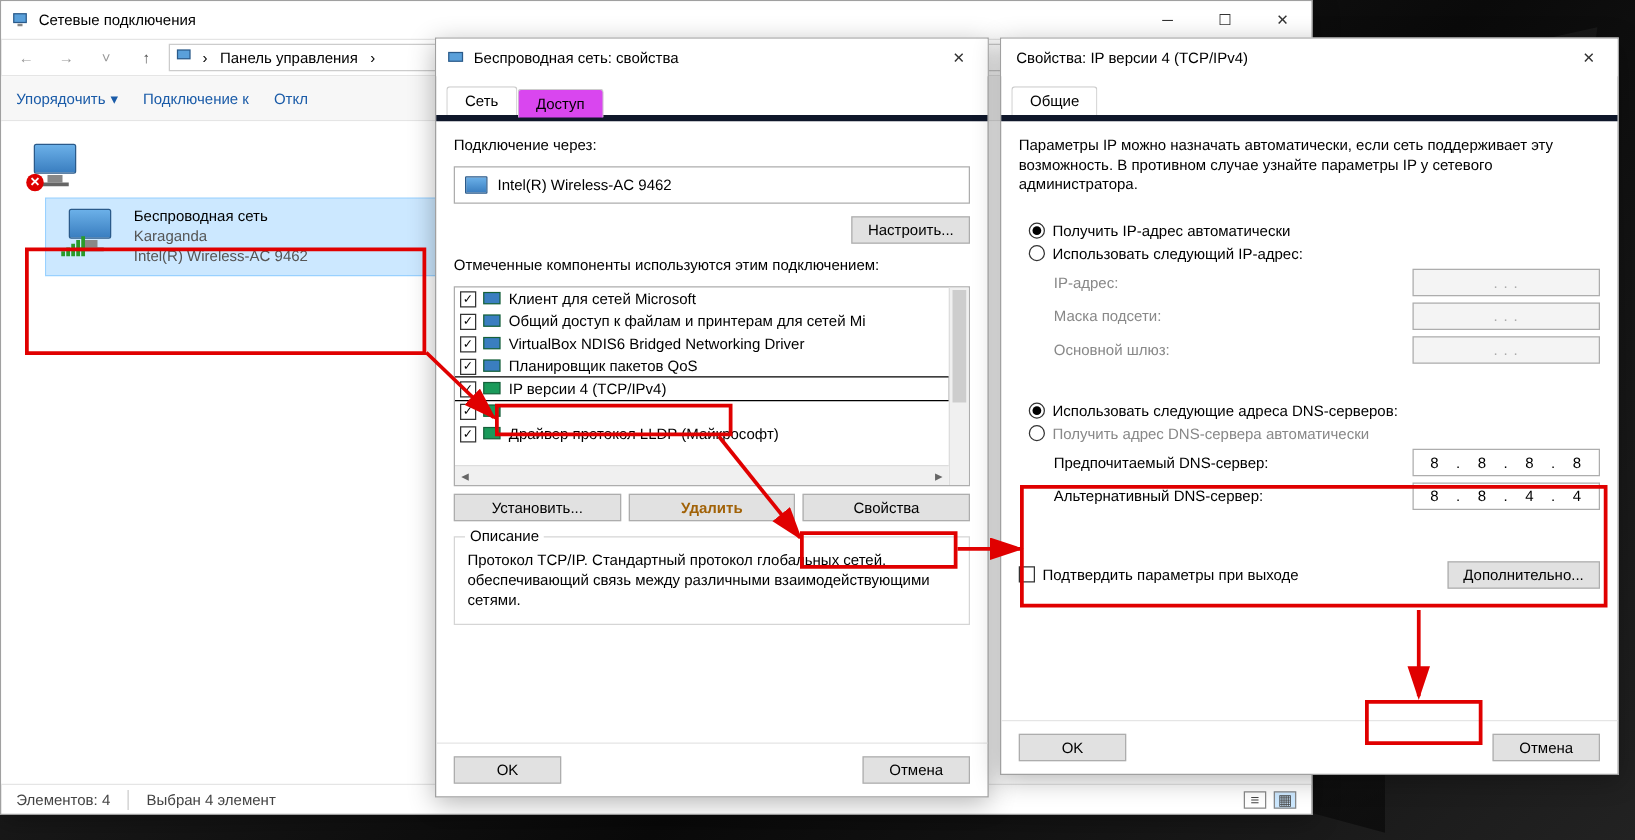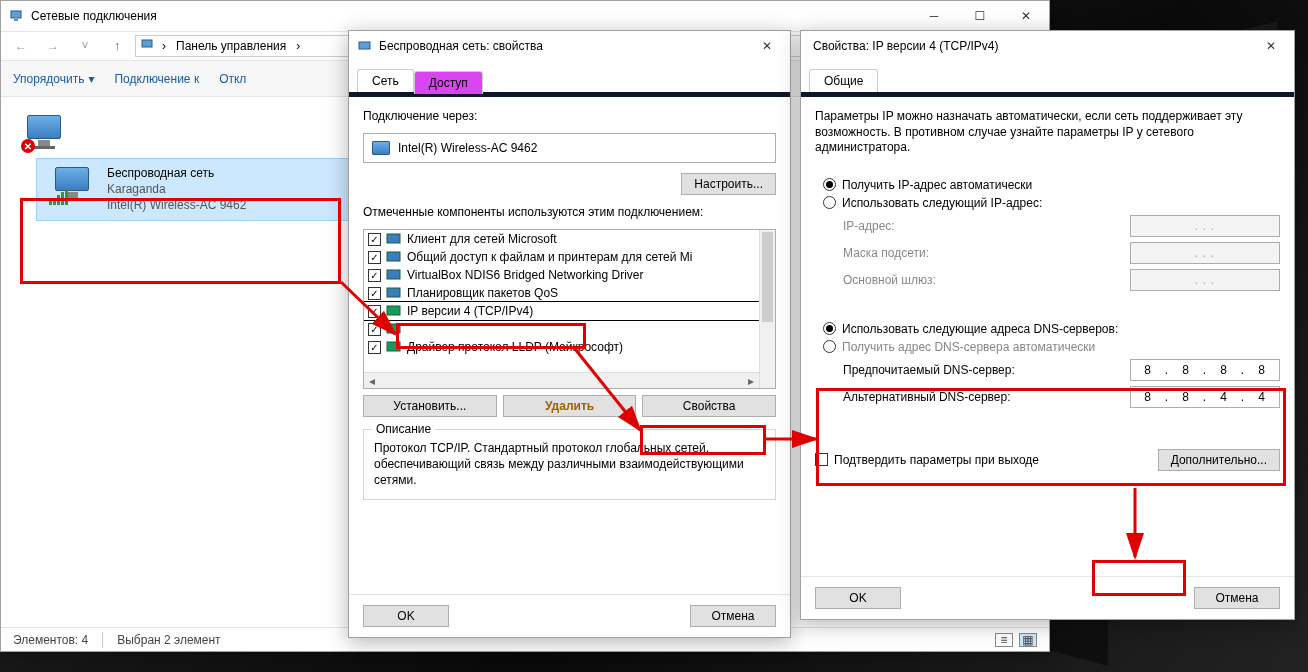--- a/index.html
+++ b/index.html
@@ -159,21 +159,21 @@
       <div class="cinfo">
         <div class="cname">Беспроводная сеть</div>
         <div class="cstat">Karaganda</div>
         <div class="cstat">Intel(R) Wireless-AC 9462</div>
       </div>
     </div>
   </div>
   <div class="statusbar">
     <span>Элементов: 4</span>
     <span style="border-left:1px solid #ccc; height:16px;"></span>
-    <span>Выбран 2 элемент</span>
+    <span>Выбран 4 элемент</span>
     <div class="right">
       <div class="viewbtn">≡</div>
       <div class="viewbtn" style="background:#cce8ff;">▦</div>
     </div>
   </div>
 </div>
 
 <div class="win" id="dlg1">
   <div class="titlebar">
     <span class="ticon">

